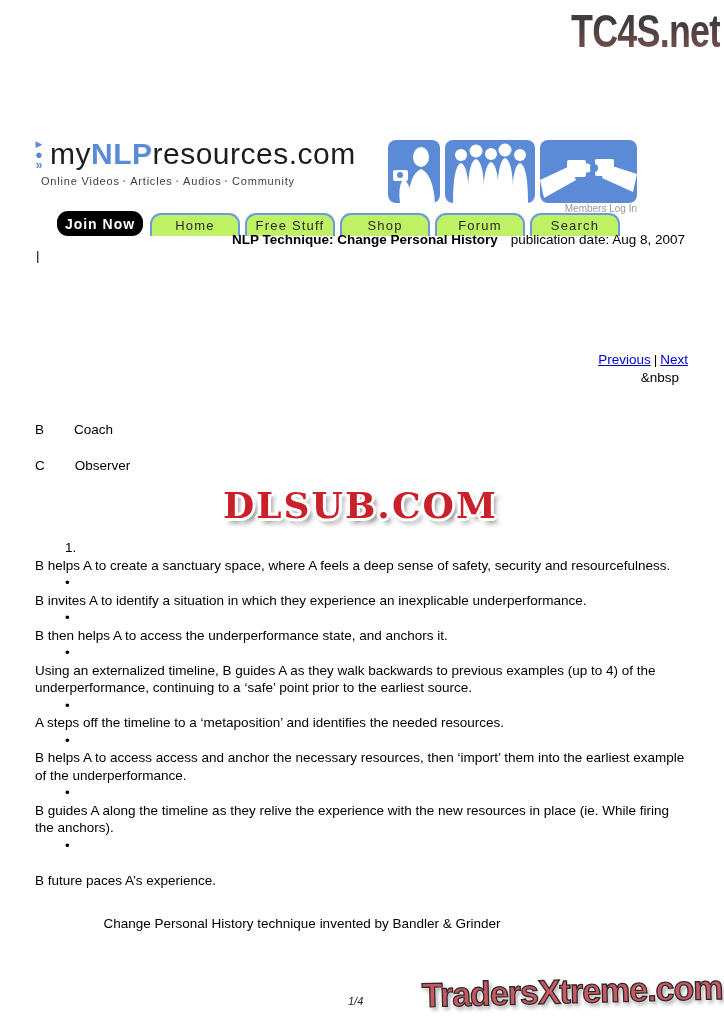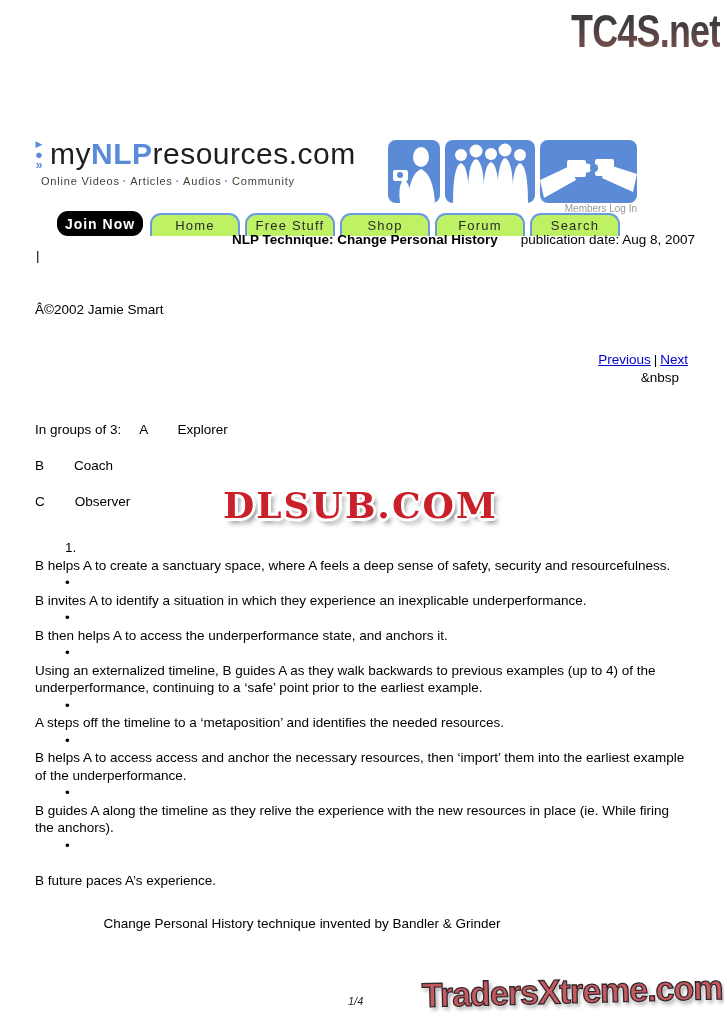--- a/index.html
+++ b/index.html
@@ -59,21 +59,21 @@
     width:90px; height:23px; background:#bef264;
     border:2px solid #6b9ae0; border-bottom:none;
     border-radius:11px 11px 0 0;
     color:#2a2a2a; font-size:13px; letter-spacing:1.2px;
     display:flex; align-items:center; justify-content:center; margin-right:5px;
   }
 
   
   .title-line { position:absolute; top:232px; left:232px; font-size:13.5px; white-space:pre; }
   .title-line .t-bold { font-weight:bold; }
-  .title-line .t-date { margin-left:23px; }
+  .title-line .t-date { margin-left:13px; }
   .pipe { position:absolute; top:248px; left:36px; font-size:13.5px; }
   .author { position:absolute; top:266px; left:35px; font-size:13.5px; line-height:17.5px; white-space:pre; }
   .prevnext { position:absolute; top:352px; right:36px; font-size:13.5px; }
   .prevnext a { color:#0000d0; text-decoration:underline;text-align:center; }
   .prevnext .sep { color:#000; padding:0 3px; }
   .nbsp-txt { position:absolute; top:370px; right:45px; font-size:13.5px; }
 
   .groups { position:absolute; top:421px; left:35px; font-size:13.5px; }
   .group-line { white-space:pre; line-height:17px; margin-bottom:19px; }
 
@@ -148,44 +148,42 @@
     <div class="tab">Home</div>
     <div class="tab">Free Stuff</div>
     <div class="tab">Shop</div>
     <div class="tab">Forum</div>
     <div class="tab">Search</div>
   </div>
 
   <div class="title-line"><span class="t-bold">NLP Technique: Change Personal History</span><span class="t-date">publication date: Aug 8, 2007</span></div>
   <div class="pipe">|</div>
   <div class="author">
-    <div>Â©2002 Jamie Smart</div>
   </div>
 
   <div class="prevnext">
     <a href="#">Previous</a><span class="sep">|</span><a href="#">Next</a>
   </div>
   <div class="nbsp-txt">&amp;nbsp</div>
 
   <div class="groups">
-    <div class="group-line">In groups of 3:     A        Explorer</div>
     <div class="group-line">B        Coach</div>
     <div class="group-line">C        Observer</div>
   </div>
 
   <div class="body-block">
     <div class="body-line">        1.</div>
     <div class="body-line">B helps A to create a sanctuary space, where A feels a deep sense of safety, security and resourcefulness.</div>
     <div class="body-line">        •</div>
     <div class="body-line">B invites A to identify a situation in which they experience an inexplicable underperformance.</div>
     <div class="body-line">        •</div>
     <div class="body-line">B then helps A to access the underperformance state, and anchors it.</div>
     <div class="body-line">        •</div>
     <div class="body-line">Using an externalized timeline, B guides A as they walk backwards to previous examples (up to 4) of the</div>
-    <div class="body-line">underperformance, continuing to a ‘safe’ point prior to the earliest example.</div>
+    <div class="body-line">underperformance, continuing to a ‘safe’ point prior to the earliest source.</div>
     <div class="body-line">        •</div>
     <div class="body-line">A steps off the timeline to a ‘metaposition’ and identifies the needed resources.</div>
     <div class="body-line">        •</div>
     <div class="body-line">B helps A to access access and anchor the necessary resources, then ‘import’ them into the earliest example</div>
     <div class="body-line">of the underperformance.</div>
     <div class="body-line">        •</div>
     <div class="body-line">B guides A along the timeline as they relive the experience with the new resources in place (ie. While firing</div>
     <div class="body-line">the anchors).</div>
     <div class="body-line">        •</div>
     <div class="body-line"></div>

